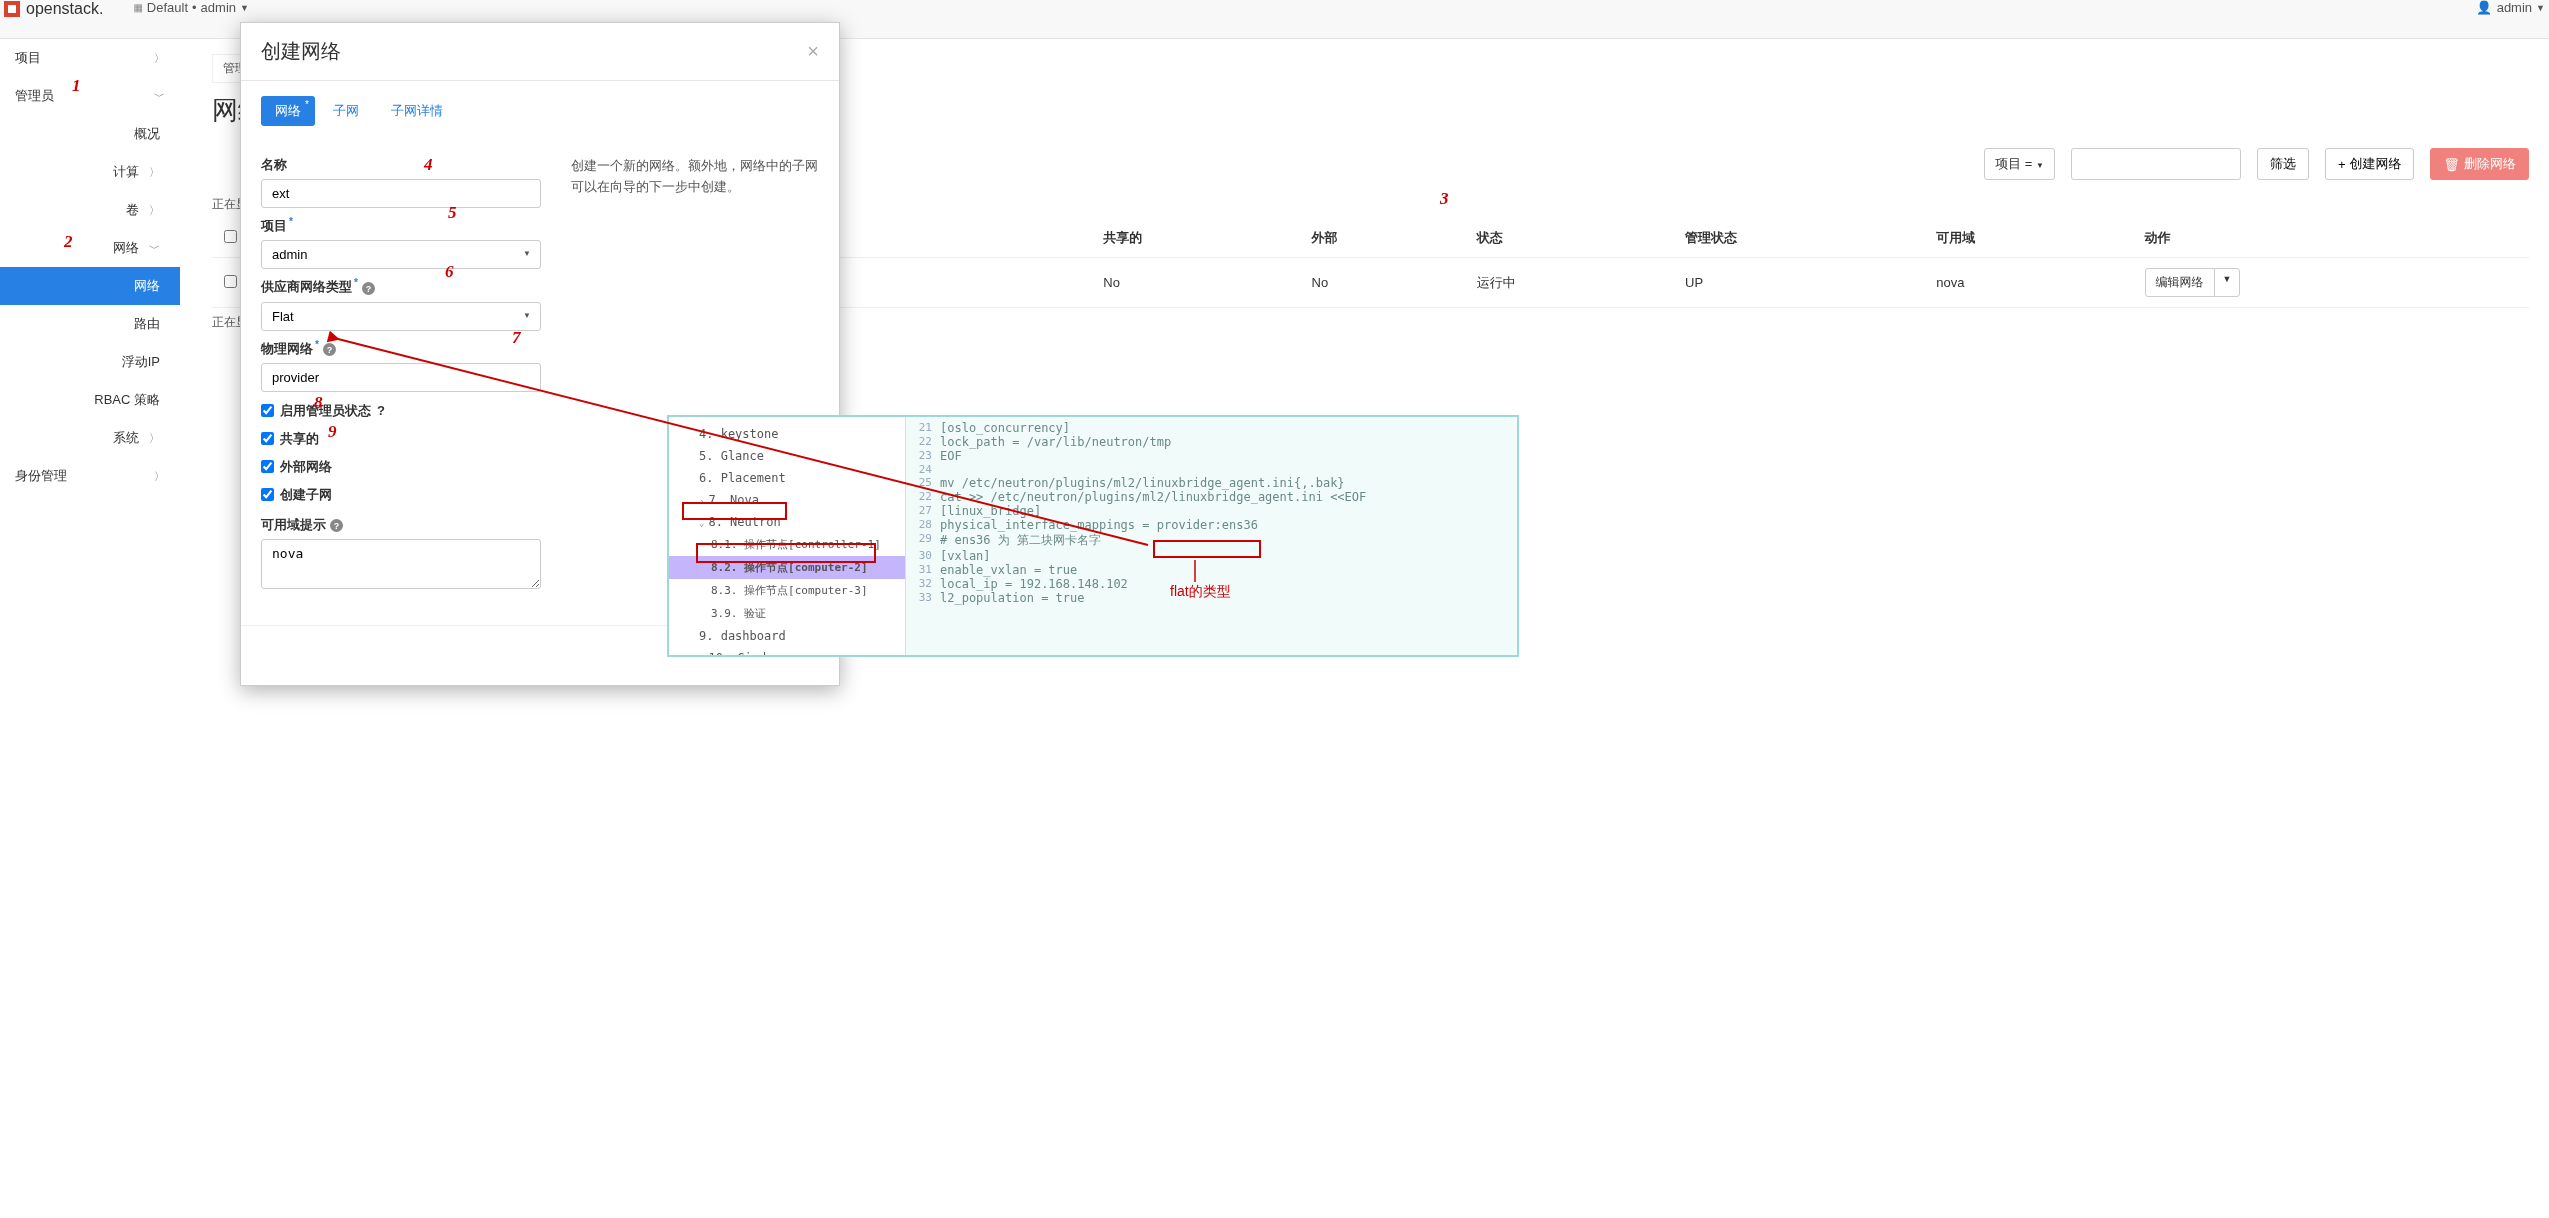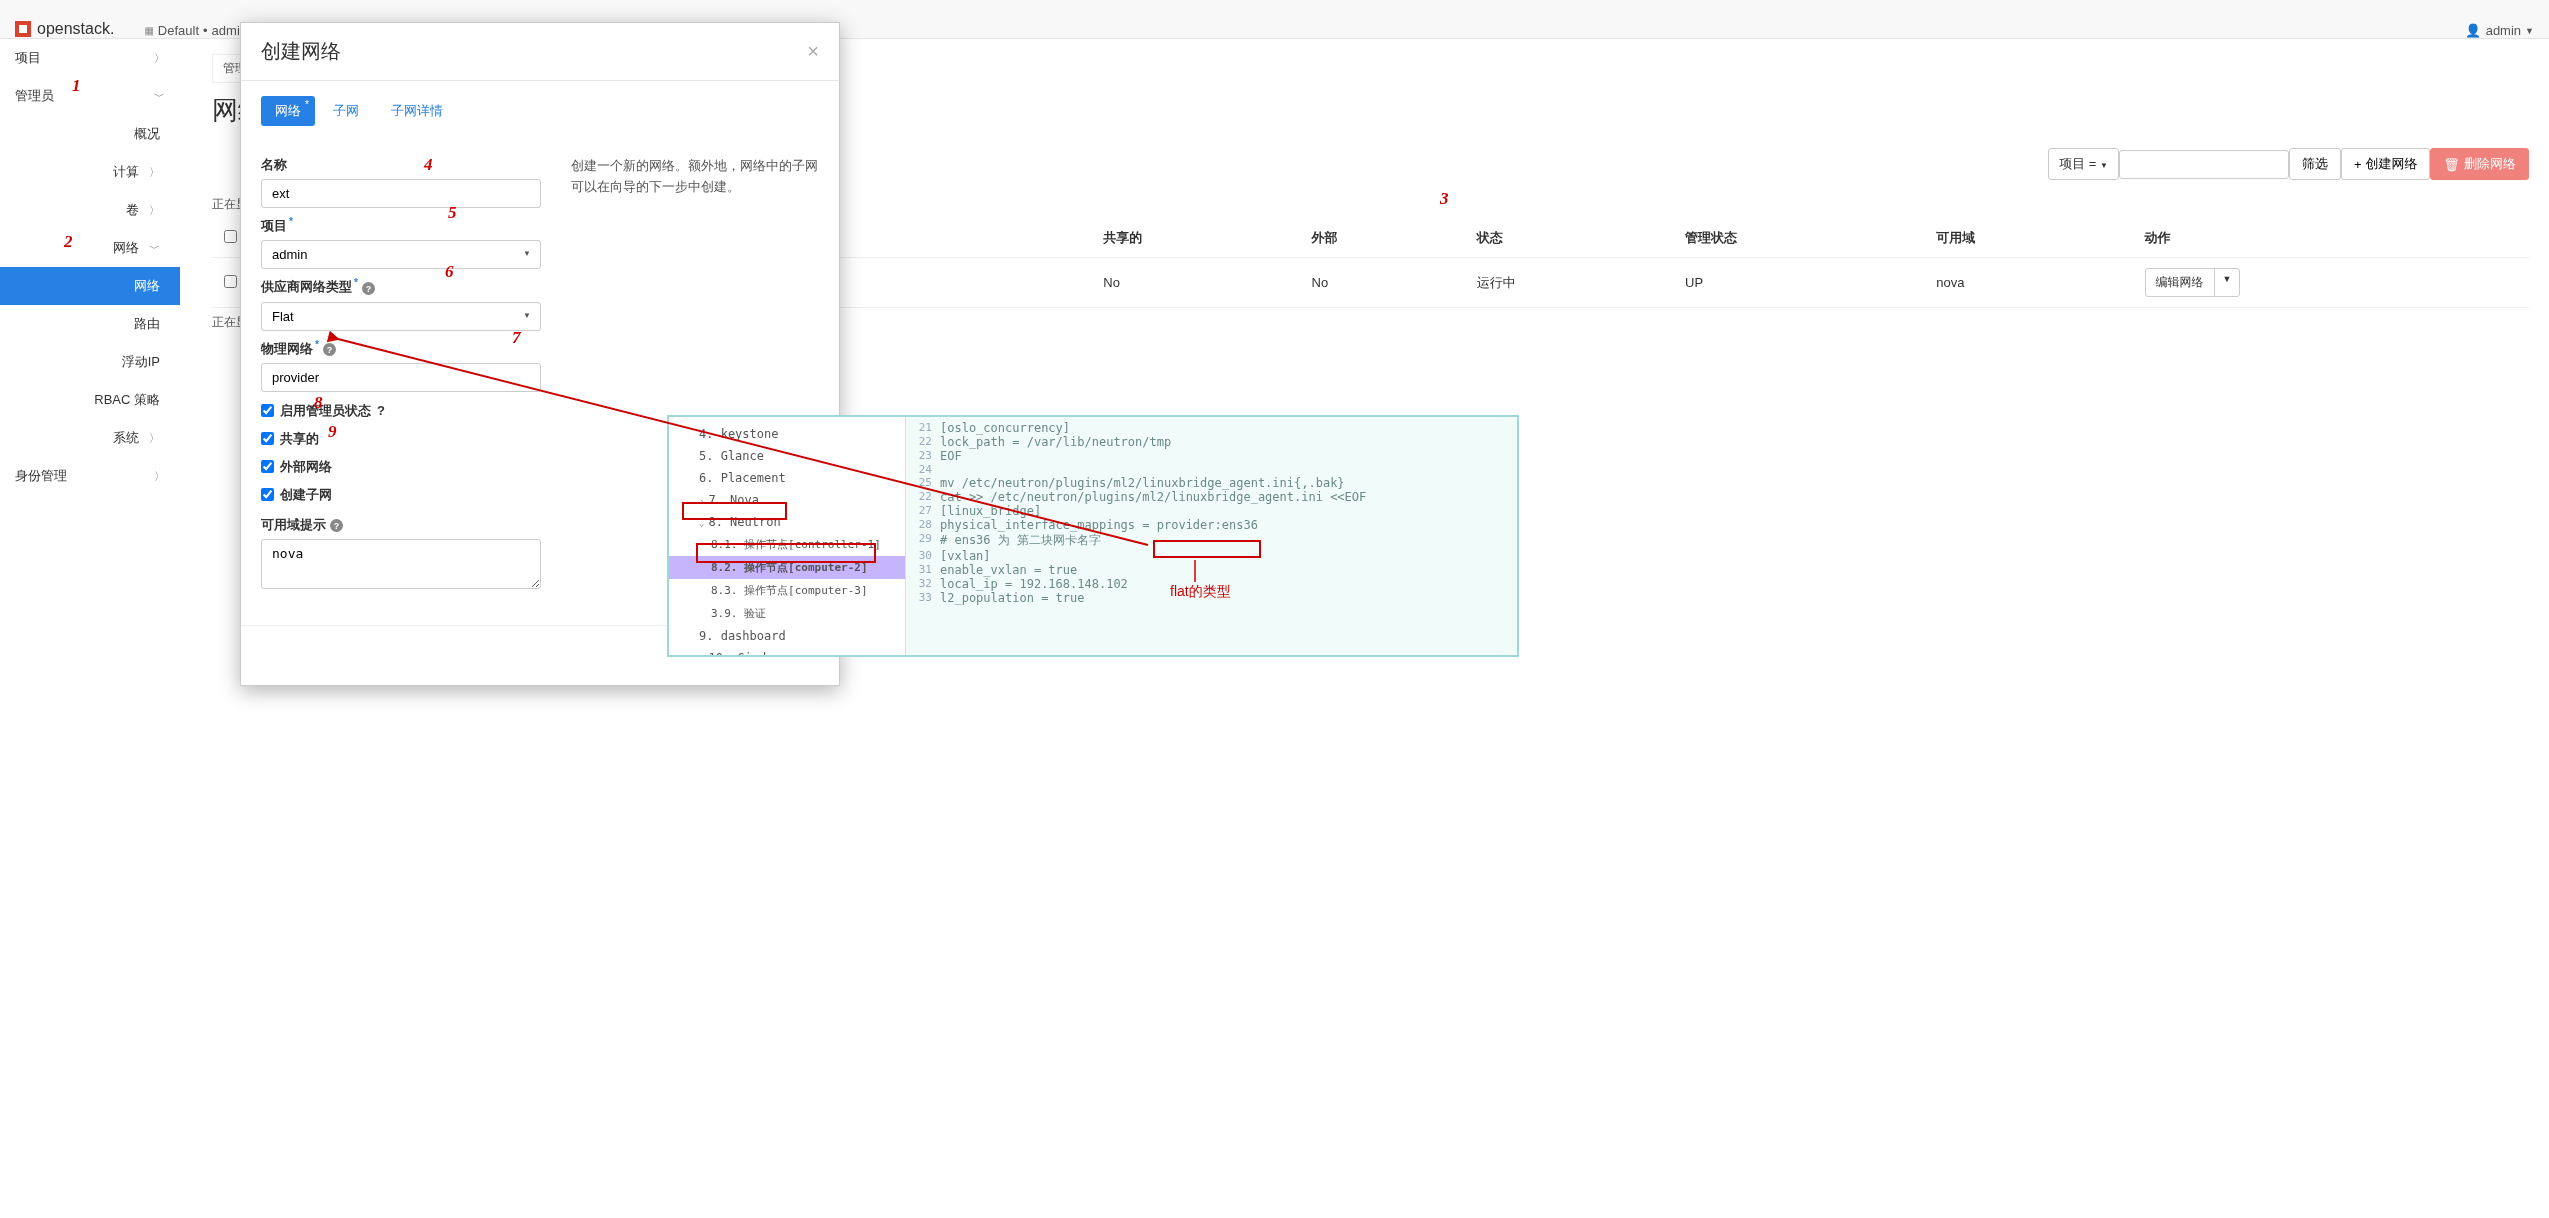--- a/index.html
+++ b/index.html
@@ -1,33 +1,33 @@
 <!DOCTYPE html>
 <html><head>
 <meta charset="utf-8">
 <style>
 * { box-sizing: border-box; margin: 0; padding: 0; }
 body { font-family: -apple-system, "Helvetica Neue", Arial, sans-serif; font-size: 13px; color: #333; background: #fff; width: 2549px; height: 1218px; position: relative; transform-origin: top left; }
-.topbar { height: 39px; background: #f8f8f8; border-bottom: 1px solid #e5e5e5; display: flex; align-items: flex-end; padding: 0 15px; font-size: 13px; }
+.topbar { height: 39px; background: #f8f8f8; border-bottom: 1px solid #e5e5e5; display: flex; align-items: flex-start; padding: 0 4px; font-size: 13px; }
 .logo { display: flex; align-items: center; font-weight: 500; font-size: 16px; }
 .logo-box { width: 16px; height: 16px; background: #da422f; border: 2px solid #da422f; margin-right: 6px; position: relative; }
 .logo-box::after { content: ''; position: absolute; inset: 2px; background: #fff; }
 .project-sel { margin-left: 30px; color: #555; display: flex; align-items: center; gap: 4px; }
 .grid-ic { font-size: 10px; color: #888; }
 .topbar-right { margin-left: auto; display: flex; align-items: center; gap: 4px; color: #555; }
 .sidebar { position: absolute; top: 39px; left: 0; width: 180px; background: #fff; }
 .nav-item { display: flex; align-items: center; justify-content: space-between; padding: 10px 15px; color: #333; cursor: pointer; font-size: 13px; }
 .nav-item.lvl2 { padding-left: 50px; justify-content: flex-end; padding-right: 20px; text-align: center; }
 .nav-item.lvl3 { padding-left: 60px; justify-content: flex-end; padding-right: 20px; text-align: right; }
 .nav-item.active { background: #2780e3; color: #fff; }
 .nav-item .chev { font-size: 11px; color: #777; }
 .main { position: absolute; left: 192px; top: 39px; right: 0; padding: 15px 20px; }
 .breadcrumb { color: #555; padding: 5px 10px; background: #fff; border: 1px solid #eee; display: inline-block; font-size: 12px; }
 .page-title { font-size: 26px; font-weight: 400; margin: 10px 0 20px; }
-.toolbar { display: flex; gap: 0; align-items: center; justify-content: flex-end; margin-bottom: 10px; }
+.toolbar { display: flex; gap: 16px; justify-content: flex-end; margin-bottom: 10px; }
 .btn { border: 1px solid #ccc; background: #fff; padding: 6px 12px; border-radius: 3px; font-size: 13px; cursor: pointer; display: inline-flex; align-items: center; gap: 4px; }
 .btn-danger { background: #f0817c; border-color: #f0817c; color: #fff; }
 .select-filter { border: 1px solid #ccc; padding: 6px 10px; border-radius: 3px; font-size: 13px; }
 .filter-input { border: 1px solid #ccc; padding: 6px 8px; width: 170px; border-radius: 3px; }
 .table { width: 100%; border-collapse: collapse; }
 .table th, .table td { padding: 10px 12px; text-align: left; border-bottom: 1px solid #eee; font-size: 13px; }
 .table th { font-weight: 600; }
 .btn-split { display: inline-flex; border: 1px solid #ccc; border-radius: 3px; overflow: hidden; }
 .btn-split span { padding: 5px 10px; font-size: 12px; }
 .btn-split .car { border-left: 1px solid #ccc; padding: 5px 8px; font-size: 9px; }

